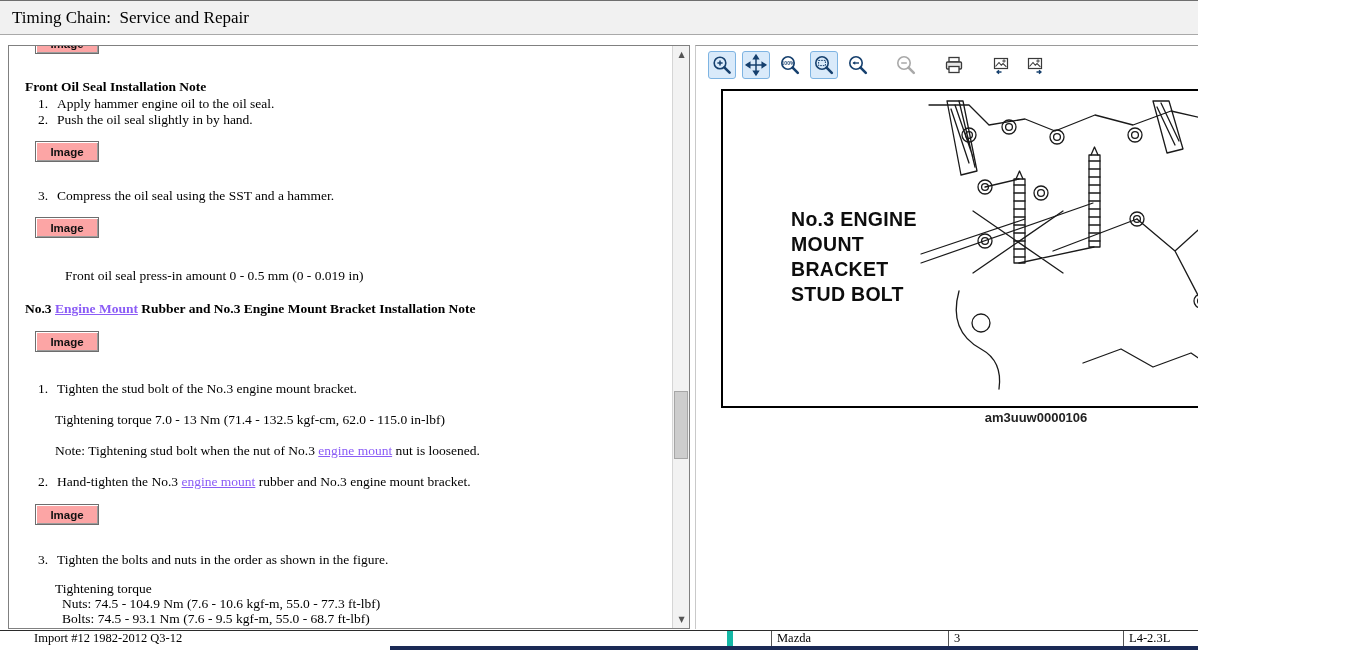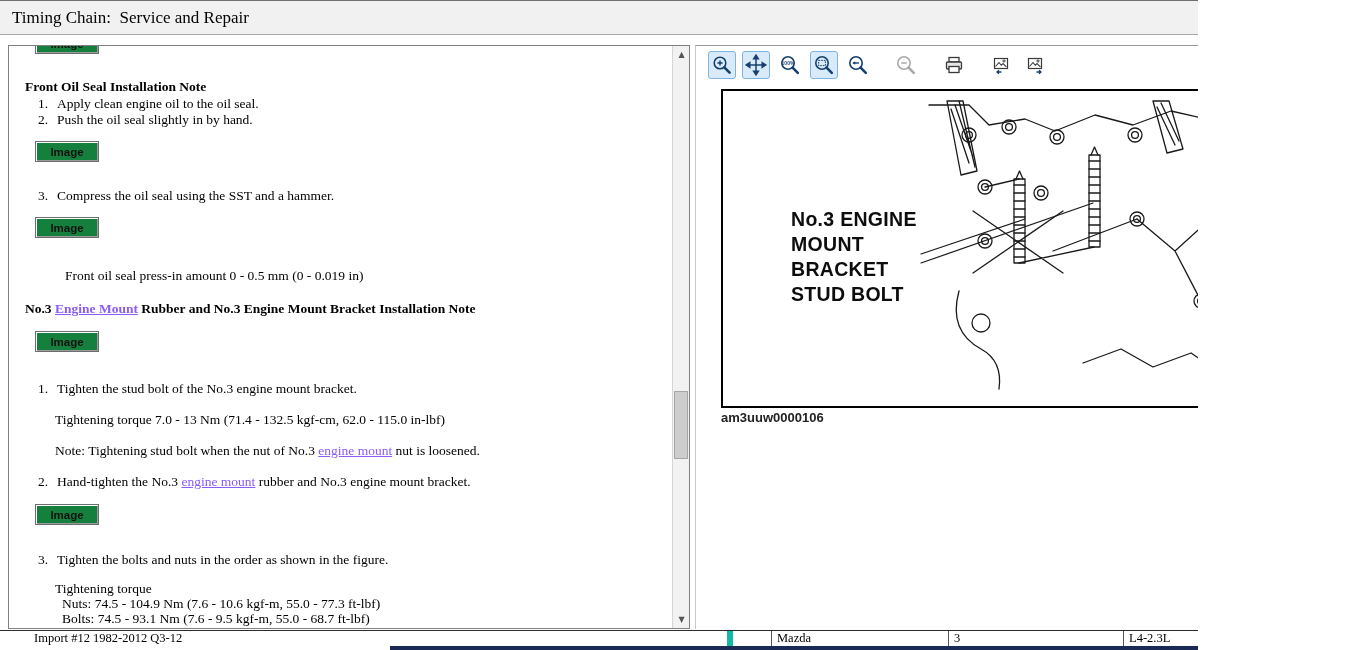--- a/index.html
+++ b/index.html
@@ -33,21 +33,21 @@
   .m2 { margin-top:2px; } .m1 { margin-top:1px; }
   .mt14 { margin-top:14px; } .mt15 { margin-top:15px; } .mt16 { margin-top:16px; }
   .mt26 { margin-top:26px; } .mt27 { margin-top:27px; } .mt29 { margin-top:29px; } .mt30 { margin-top:30px; }
   .indent { margin-left:30px; }
   .indent2 { margin-left:37px; }
   .spec-ind { margin-left:40px; }
   .b { font-weight:normal; }
   a.doclink { color:#8b5cf6; text-decoration:underline; cursor:pointer; }
   .image-btn {
     display:block; width:64px; height:21px; margin-left:10px;
-    background:#15803d; border:1px solid #6d6d6d;
+    background:#fca5a5; border:1px solid #6d6d6d;
     box-shadow: inset 1px 1px 0 #ffffff, inset -1px -1px 0 #9b9b9b;
     font-family:"Liberation Sans", sans-serif; font-weight:bold; font-size:11.5px;
     text-align:center; line-height:18px; color:#111; cursor:pointer;
   }
   .btn-clipped { margin-top:-13px; }
 
   
   .vscrollbar {
     position:absolute; top:0; right:0; width:17px; height:100%;
     background:#f2f2f2; border-left:1px solid #d5d5d5;
@@ -84,21 +84,21 @@
   .figure-box {
     position:relative; width:632px; height:319px; border:2px solid #000; background:#fff;
   }
   .figure-box svg.diagram { position:absolute; inset:0; width:628px; height:315px; }
   .callout {
     position:absolute; left:68px; top:116px;
     font-family:"Liberation Sans", sans-serif; font-weight:bold; font-size:19.5px;
     line-height:25px; white-space:pre-line; letter-spacing:.3px; color:#0d0d0d;
   }
   .caption {
-    width:100%; text-align:left; padding-right:4px; margin-top:2px;
+    width:100%; text-align:center; padding-right:4px; margin-top:2px;
     font-family:"Liberation Sans", sans-serif; font-size:13px; font-weight:600; color:#222;
   }
 
   
   .statusbar {
     position:absolute; left:0; top:630px; width:1362px; height:16px;
     border-top:1px solid #2b2b2b; display:flex; font-size:12.5px; line-height:15px;
     background:#fff;
   }
   .status-seg { padding-left:5px; overflow:hidden; white-space:nowrap; }
@@ -122,21 +122,21 @@
 
   <section class="left-panel">
     <div class="doc">
 
       <button class="image-btn btn-clipped">Image</button>
 
       <div class="h h1">Front Oil Seal Installation Note</div>
 
       <div class="step m2">
         <span class="num">1.</span>
-        <span>Apply clean engine oil to the oil seal.</span>
+        <span>Apply hammer engine oil to the oil seal.</span>
       </div>
       <div class="step m1">
         <span class="num">2.</span>
         <span>Push the oil seal slightly in by hand.</span>
       </div>
 
       <button class="image-btn mt14">Image</button>
 
       <div class="step mt26">
         <span class="num">3.</span>

